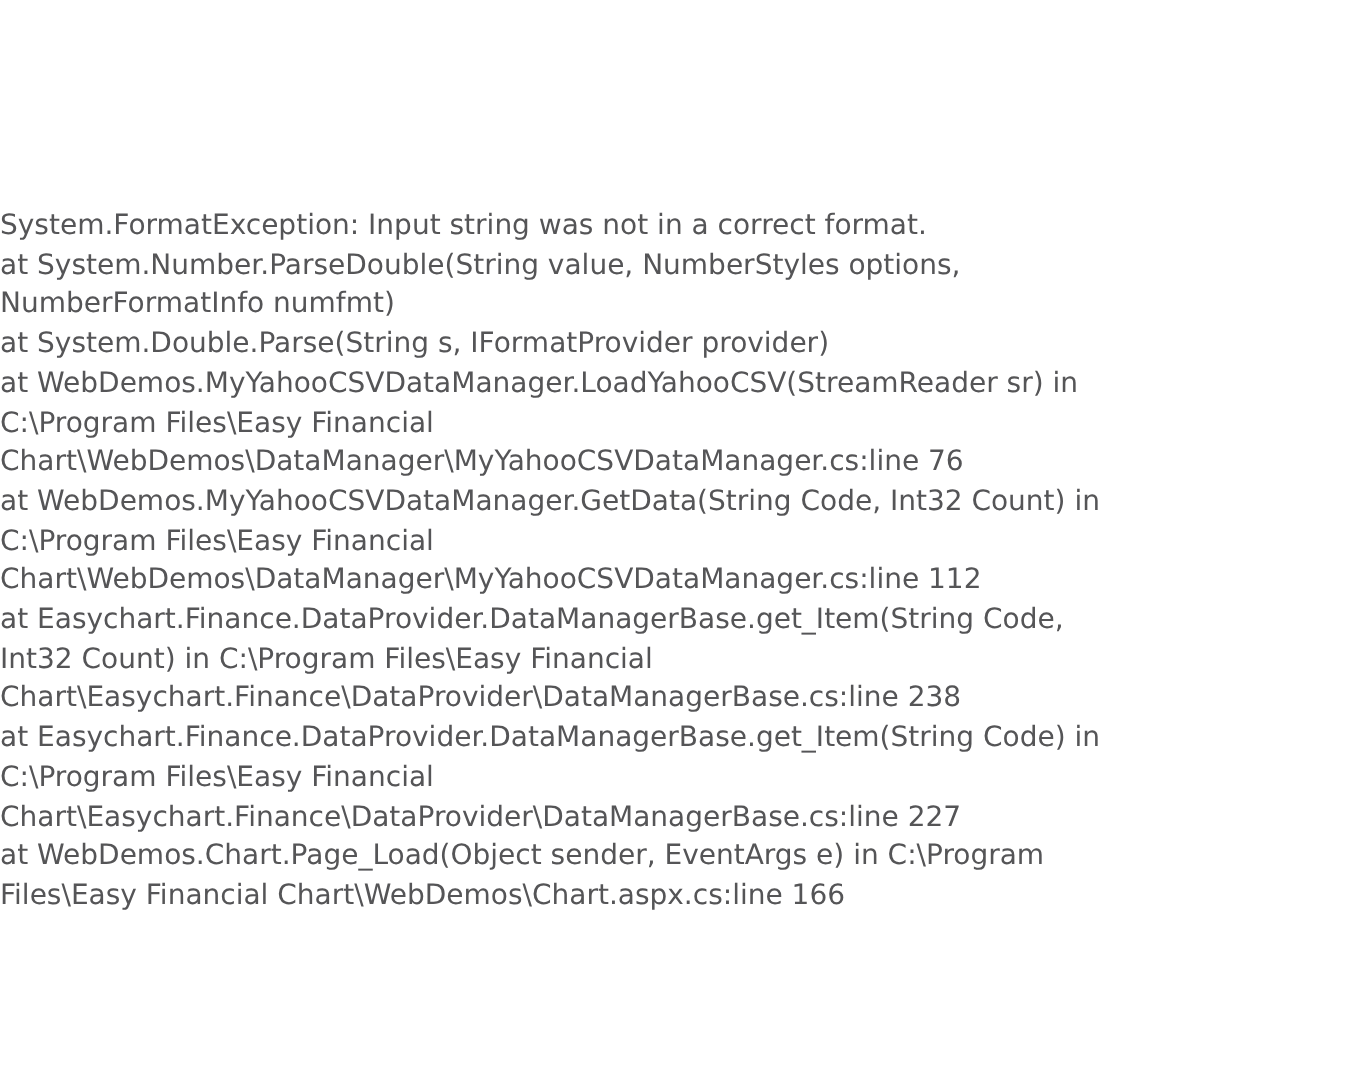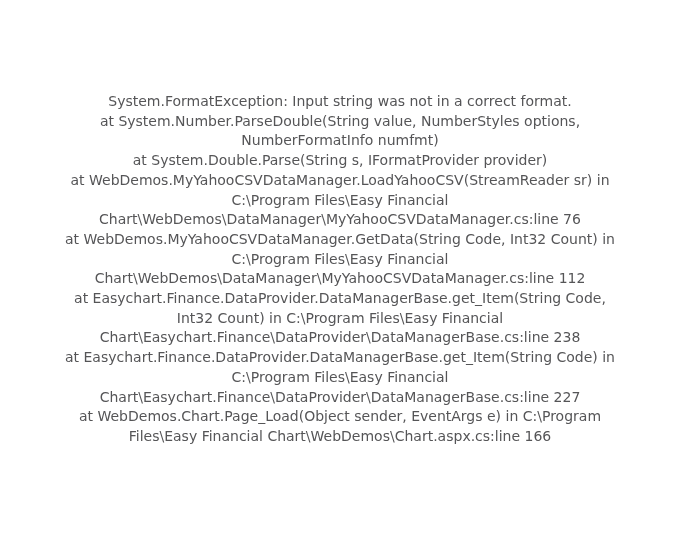--- a/index.html
+++ b/index.html
@@ -14,24 +14,24 @@
     font-family: "DejaVu Sans", "Liberation Sans", sans-serif;
   }
   .page {
     position: relative;
     width: 680px;
     height: 546px;
     background: #ffffff;
   }
   .stack-trace {
     position: absolute;
-    top: 92px;
+    top: 104px;
     left: 0;
     width: 680px;
-    text-align: center;
+    text-align: left;
     font-size: 14px;
     line-height: 19.7px;
     color: #555557;
     white-space: pre-line;
     letter-spacing: 0;
   }
 </style>
 </head>
 <body>
 

